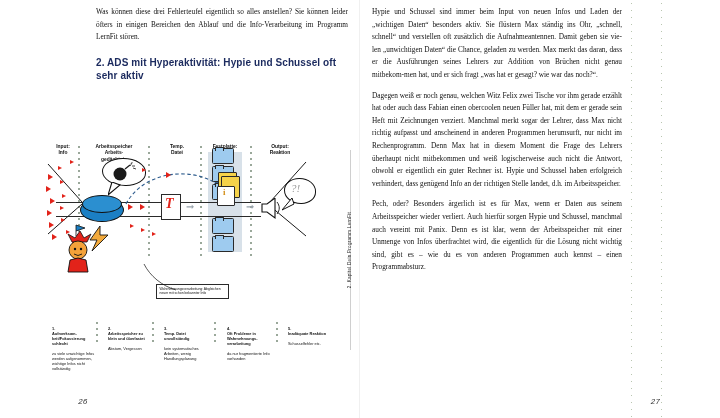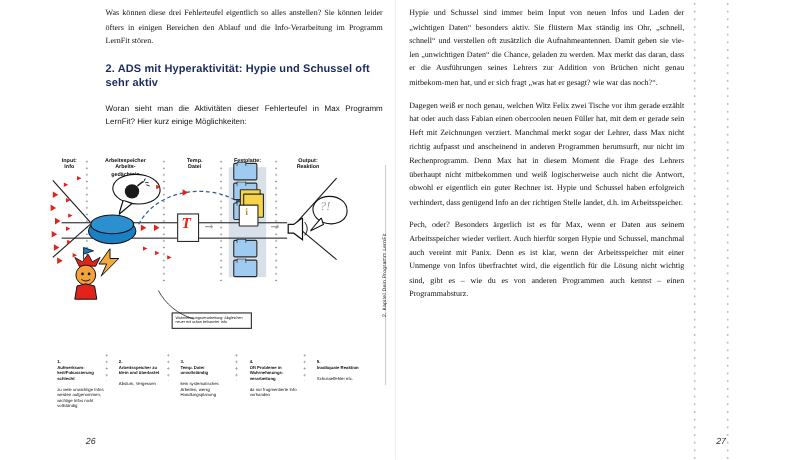--- a/index.html
+++ b/index.html
@@ -25,21 +25,21 @@
   
   .col{position:absolute;}
   .col p{margin:0 0 8px 0;font-size:7.3px;line-height:12.6px;text-align:justify;
          hyphens:auto;}
   h2.head{font-family:"Liberation Sans",sans-serif;font-size:10px;line-height:13px;
           font-weight:bold;color:#1b2a5e;margin:0 0 11px 0;letter-spacing:.1px;}
   .intro{font-family:"Liberation Sans",sans-serif;font-size:7.1px;line-height:12.4px;
          color:#111;margin:0;text-align:left;}
 
   .folio{position:absolute;bottom:12px;font-size:8px;font-style:italic;color:#333;
-         font-family:Liberation Sans, sans-serif;}
+         font-family:Liberation Mono, monospace;}
   .folio.l{left:78px;}
   .folio.r{right:60px;}
 
   
   .fig{position:absolute;left:46px;top:142px;width:300px;height:250px;}
   .colhdr{position:absolute;font-family:"Liberation Sans",sans-serif;font-weight:bold;
      font-size:4.9px;line-height:6.4px;text-align:center;color:#111;}
   .divdots{position:absolute;top:4px;width:2px;height:170px;
      background-image:radial-gradient(circle,#9aa89a .8px,transparent 1px);
      background-size:2px 6px;}
@@ -73,21 +73,20 @@
   <div class="page left">
 
     <div class="tabrule"></div>
     <div class="sidetab">
       <span class="lbl">2. Kapitel Dein Programm LernFit</span>
     </div>
 
     <div class="col" style="left:96px;top:6px;width:252px;">
       <p>Was können diese drei Fehlerteufel eigentlich so alles anstellen? Sie können leider öfters in einigen Bereichen den Ablauf und die Info-Verarbeitung im Programm LernFit stören.</p>
       <h2 class="head" style="margin-top:12px;">2. ADS mit Hyperaktivität: Hypie und Schussel oft sehr aktiv</h2>
-      <p class="intro">Woran sieht man die Aktivitäten dieser Fehlerteufel in Max Programm LernFit? Hier kurz einige Möglichkeiten:</p>
     </div>
 
     <div class="fig">
 
       <div class="grayband" style="left:162px;top:10px;width:34px;height:100px;"></div>
 
       <div class="divdots" style="left:32px;top:2px;height:112px;"></div>
       <div class="divdots" style="left:102px;top:2px;height:112px;"></div>
       <div class="divdots" style="left:154px;top:2px;height:112px;"></div>
       <div class="divdots" style="left:204px;top:2px;height:112px;"></div>

